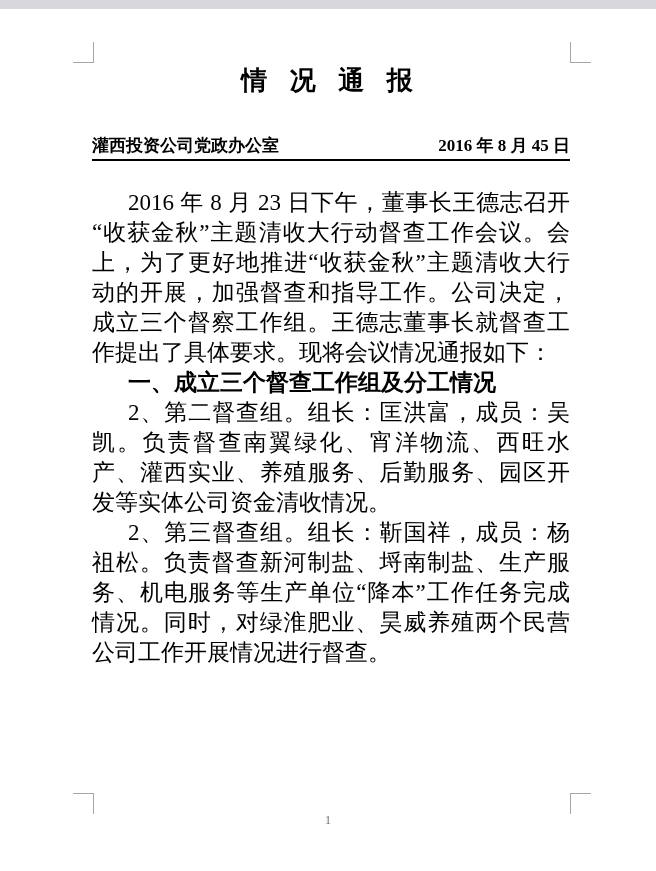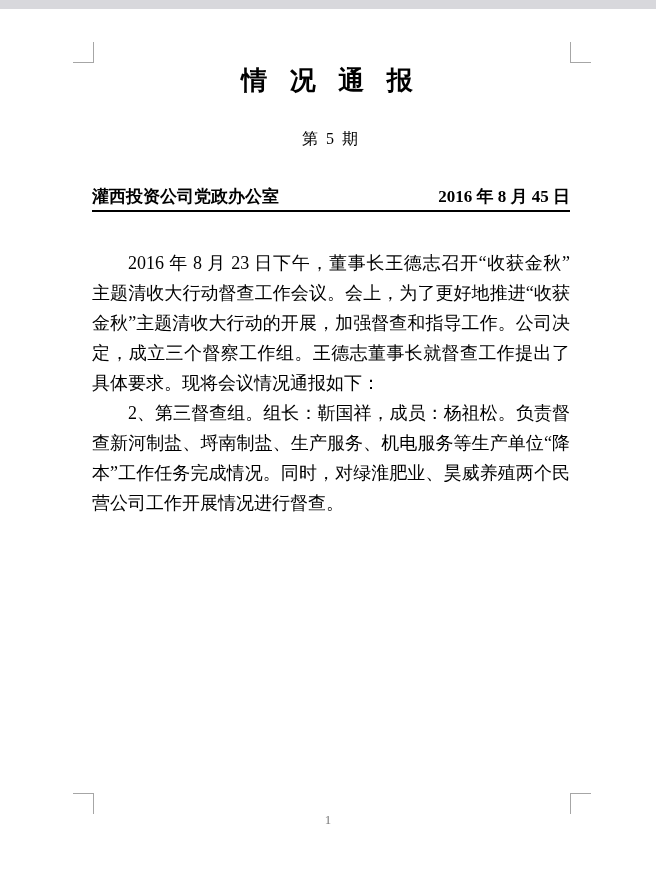--- a/index.html
+++ b/index.html
@@ -54,22 +54,22 @@
     font-size: 17px;
     line-height: 20px;
   }
   .rule {
     margin-top: 3px;
     border-top: 2.5px solid #000000;
     width: 100%;
     height: 0;
   }
   .body-text {
-    margin-top: 36px;
-    font-size: 18px;
+    margin-top: 27px;
+    font-size: 23px;
     line-height: 30px;
     text-align: justify;
   }
   .body-text p { margin: 0; }
   .indent { text-indent: 36px; }
   .bold { font-weight: bold; }
   .page-num {
     position: absolute;
     top: 812px; left: 0;
     width: 656px;
@@ -87,31 +87,32 @@
 
   <div class="crop tl"></div>
   <div class="crop tr"></div>
   <div class="crop bl"></div>
   <div class="crop br"></div>
 
   <div class="content">
 
     <h1 class="title">情 况 通 报</h1>
 
-    <div class="issue">第 5 期</div>
 
     <div class="masthead">
       <span class="org">灌西投资公司党政办公室</span>
       <span class="date">2016 年 8 月 45 日</span>
     </div>
 
     <div class="rule"></div>
 
     <div class="body-text">
       <p class="indent">2016 年 8 月 23 日下午，董事长王德志召开“收获金秋”主题清收大行动督查工作会议。会上，为了更好地推进“收获金秋”主题清收大行动的开展，加强督查和指导工作。公司决定，成立三个督察工作组。王德志董事长就督查工作提出了具体要求。现将会议情况通报如下：</p>
+      <p class="indent bold">一、成立三个督查工作组及分工情况</p>
+      <p class="indent">2、第二督查组。组长：匡洪富，成员：吴凯。负责督查南翼绿化、宵洋物流、西旺水产、灌西实业、养殖服务、后勤服务、园区开发等实体公司资金清收情况。</p>
       <p class="indent">2、第三督查组。组长：靳国祥，成员：杨祖松。负责督查新河制盐、埒南制盐、生产服务、机电服务等生产单位“降本”工作任务完成情况。同时，对绿淮肥业、昊威养殖两个民营公司工作开展情况进行督查。</p>
     </div>
 
   </div>
 
   <div class="page-num">1</div>
 
 </div>
 
 </body></html>

